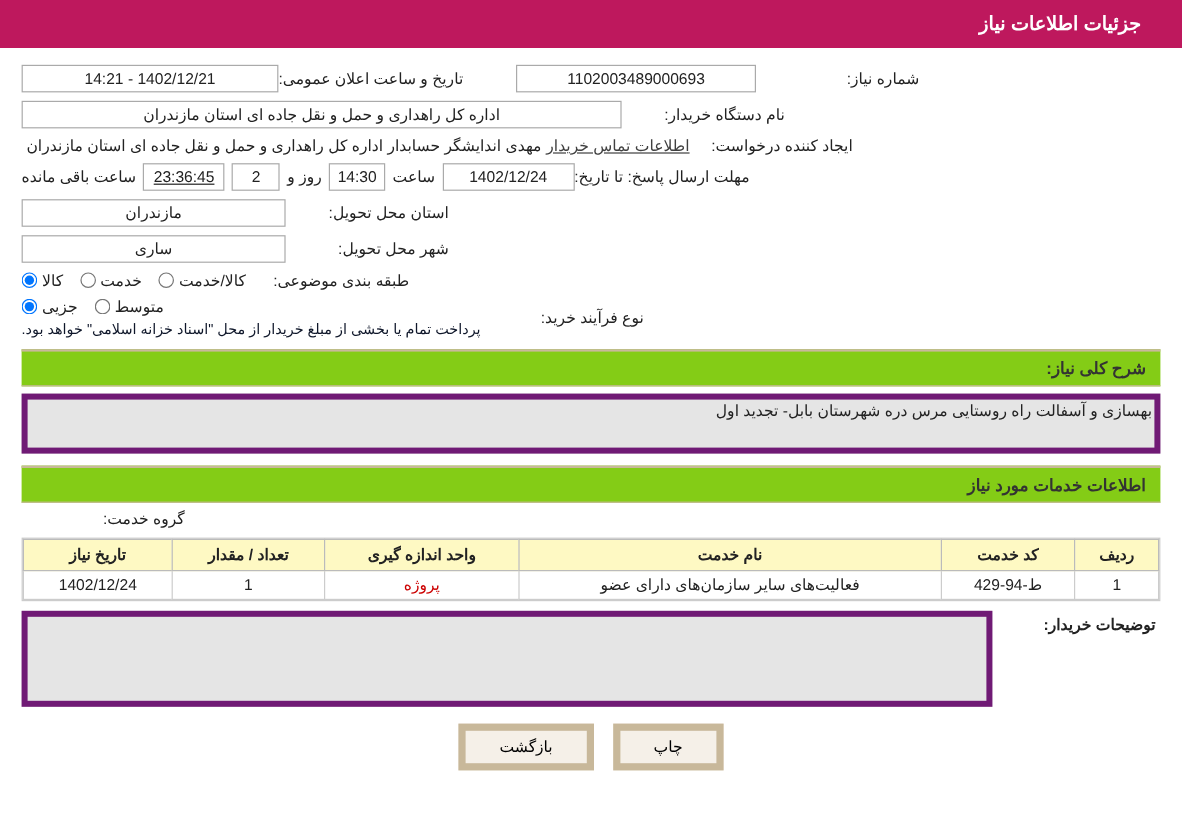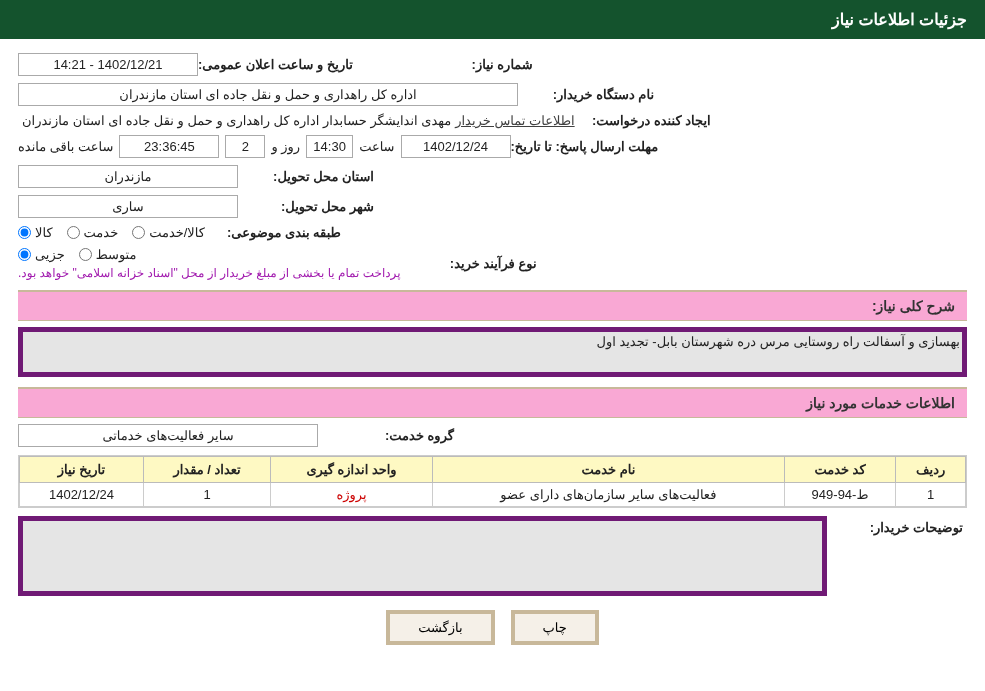--- a/index.html
+++ b/index.html
@@ -10,38 +10,38 @@
       direction: rtl;
       color: #222;
     }
     .page-container {
       max-width: 985px;
       margin: 0 auto;
       background: #fff;
       min-height: 691px;
     }
     .header-bar {
-      background: #14532d;
+      background: #be185d;
       color: #fff;
       text-align: right;
-      padding: 10px 18px;
+      padding: 10px 34px;
       font-size: 16px;
       font-weight: bold;
     }
     .content-area {
       padding: 14px 18px;
     }
     .section-row {
       display: flex;
       align-items: center;
       margin-bottom: 7px;
       justify-content: flex-end;
     }
     .label-cell {
-      font-weight: bold;
+      font-weight: normal;
       min-width: 140px;
       text-align: right;
       padding-right: 4px;
       white-space: nowrap;
     }
     .input-box {
       border: 1px solid #aaa;
       background: #fff;
       padding: 3px 6px;
       min-height: 22px;
@@ -56,21 +56,21 @@
       align-items: center;
       gap: 6px;
       justify-content: flex-end;
     }
     .blue-link {
       color: #404040;
       text-decoration: underline;
       cursor: pointer;
     }
     .section-title {
-      background: #f9a8d4;
+      background: #84cc16;
       color: #333;
       font-weight: bold;
       font-size: 14px;
       text-align: right;
       padding: 6px 12px;
       margin: 10px 0 6px 0;
       border-top: 2px solid #c8b89a;
       border-bottom: 1px solid #c8b89a;
     }
     .radio-group {
@@ -80,21 +80,21 @@
       justify-content: flex-end;
     }
     .radio-item {
       display: flex;
       align-items: center;
       gap: 4px;
       justify-content: flex-end;
     }
     .notice-text {
       font-size: 12px;
-      color: #a21caf;
+      color: #0f172a;
     }
     .table-container {
       margin: 8px 0;
       border: 1px solid #ccc;
     }
     table {
       width: 100%;
       border-collapse: collapse;
       text-align: center;
     }
@@ -120,21 +120,21 @@
       background: #fff;
     }
     .buttons-row {
       display: flex;
       justify-content: center;
       gap: 16px;
       margin: 14px 0;
     }
     .btn {
       padding: 6px 28px;
-      border: 4px solid #0f172a;
+      border: 6px solid #0f172a;
       background: #f5f5f5;
       cursor: pointer;
       font-size: 13px;
       font-family: Tahoma, Arial, sans-serif;
     }
     .btn-back {
       background: #f5f0e8;
       border-color: #c8b89a;
     }
     .btn-print {
@@ -182,23 +182,24 @@
 <div class="page-container">
 
   <div class="header-bar">
     <span>جزئیات اطلاعات نیاز</span>
   </div>
 
   <div class="content-area">
 
     <div class="section-row">
       <span class="label-cell">شماره نیاز:</span>
+      <div class="input-box input-medium" style="width:200px;text-align:center;">1102003489000693</div>
       <span style="margin: 0 20px;"></span>
       <span class="label-cell" style="min-width:auto;">تاریخ و ساعت اعلان عمومی:</span>
-      <div class="input-box" style="width:180px;text-align:center;">1402/12/21 - 14:21</div>
+      <div class="input-box" style="width:214px;text-align:center;">1402/12/21 - 14:21</div>
     </div>
 
     <div class="section-row">
       <span class="label-cell">نام دستگاه خریدار:</span>
       <div class="input-box" style="width:500px;text-align:center;">اداره کل راهداری و حمل و نقل جاده ای استان مازندران</div>
     </div>
 
     <div class="section-row">
       <span class="label-cell">ایجاد کننده درخواست:</span>
       <span class="blue-link">اطلاعات تماس خریدار</span>
@@ -206,21 +207,21 @@
     </div>
 
     <div class="section-row">
       <span class="label-cell">مهلت ارسال پاسخ: تا تاریخ:</span>
       <div class="inline-row">
         <div class="input-box" style="width:110px;">1402/12/24</div>
         <span>ساعت</span>
         <div class="input-box" style="width:47px;">14:30</div>
         <span>روز و</span>
         <div class="input-box" style="width:40px;">2</div>
-        <div class="input-box" style="width:100px;">23:36:45</div>
+        <div class="input-box" style="width:68px;text-decoration:underline;">23:36:45</div>
         <span>ساعت باقی مانده</span>
       </div>
     </div>
 
     <div class="section-row">
       <span class="label-cell">استان محل تحویل:</span>
       <div class="input-box" style="width:220px;">مازندران</div>
     </div>
 
     <div class="section-row">
@@ -269,39 +270,38 @@
     <div style="margin-bottom:10px;">
       <div class="description-box">
         <span>بهسازی و آسفالت راه روستایی مرس دره شهرستان بابل- تجدید اول</span>
       </div>
     </div>
 
     <div class="section-title">اطلاعات خدمات مورد نیاز</div>
 
     <div class="section-row">
       <span class="label-cell">گروه خدمت:</span>
-      <div class="input-box" style="width:300px;">سایر فعالیت‌های خدماتی</div>
     </div>
 
     <div class="table-container">
       <table>
         <thead>
           <tr>
             <th>ردیف</th>
             <th>کد خدمت</th>
             <th>نام خدمت</th>
             <th>واحد اندازه گیری</th>
             <th>تعداد / مقدار</th>
             <th>تاریخ نیاز</th>
           </tr>
         </thead>
         <tbody>
           <tr>
             <td>1</td>
-            <td>ط-94-949</td>
+            <td>ط-94-429</td>
             <td>فعالیت‌های سایر سازمان‌های دارای عضو</td>
             <td style="color:#c00;">پروژه</td>
             <td>1</td>
             <td>1402/12/24</td>
           </tr>
         </tbody>
       </table>
     </div>
 
     <div class="row-flex">

